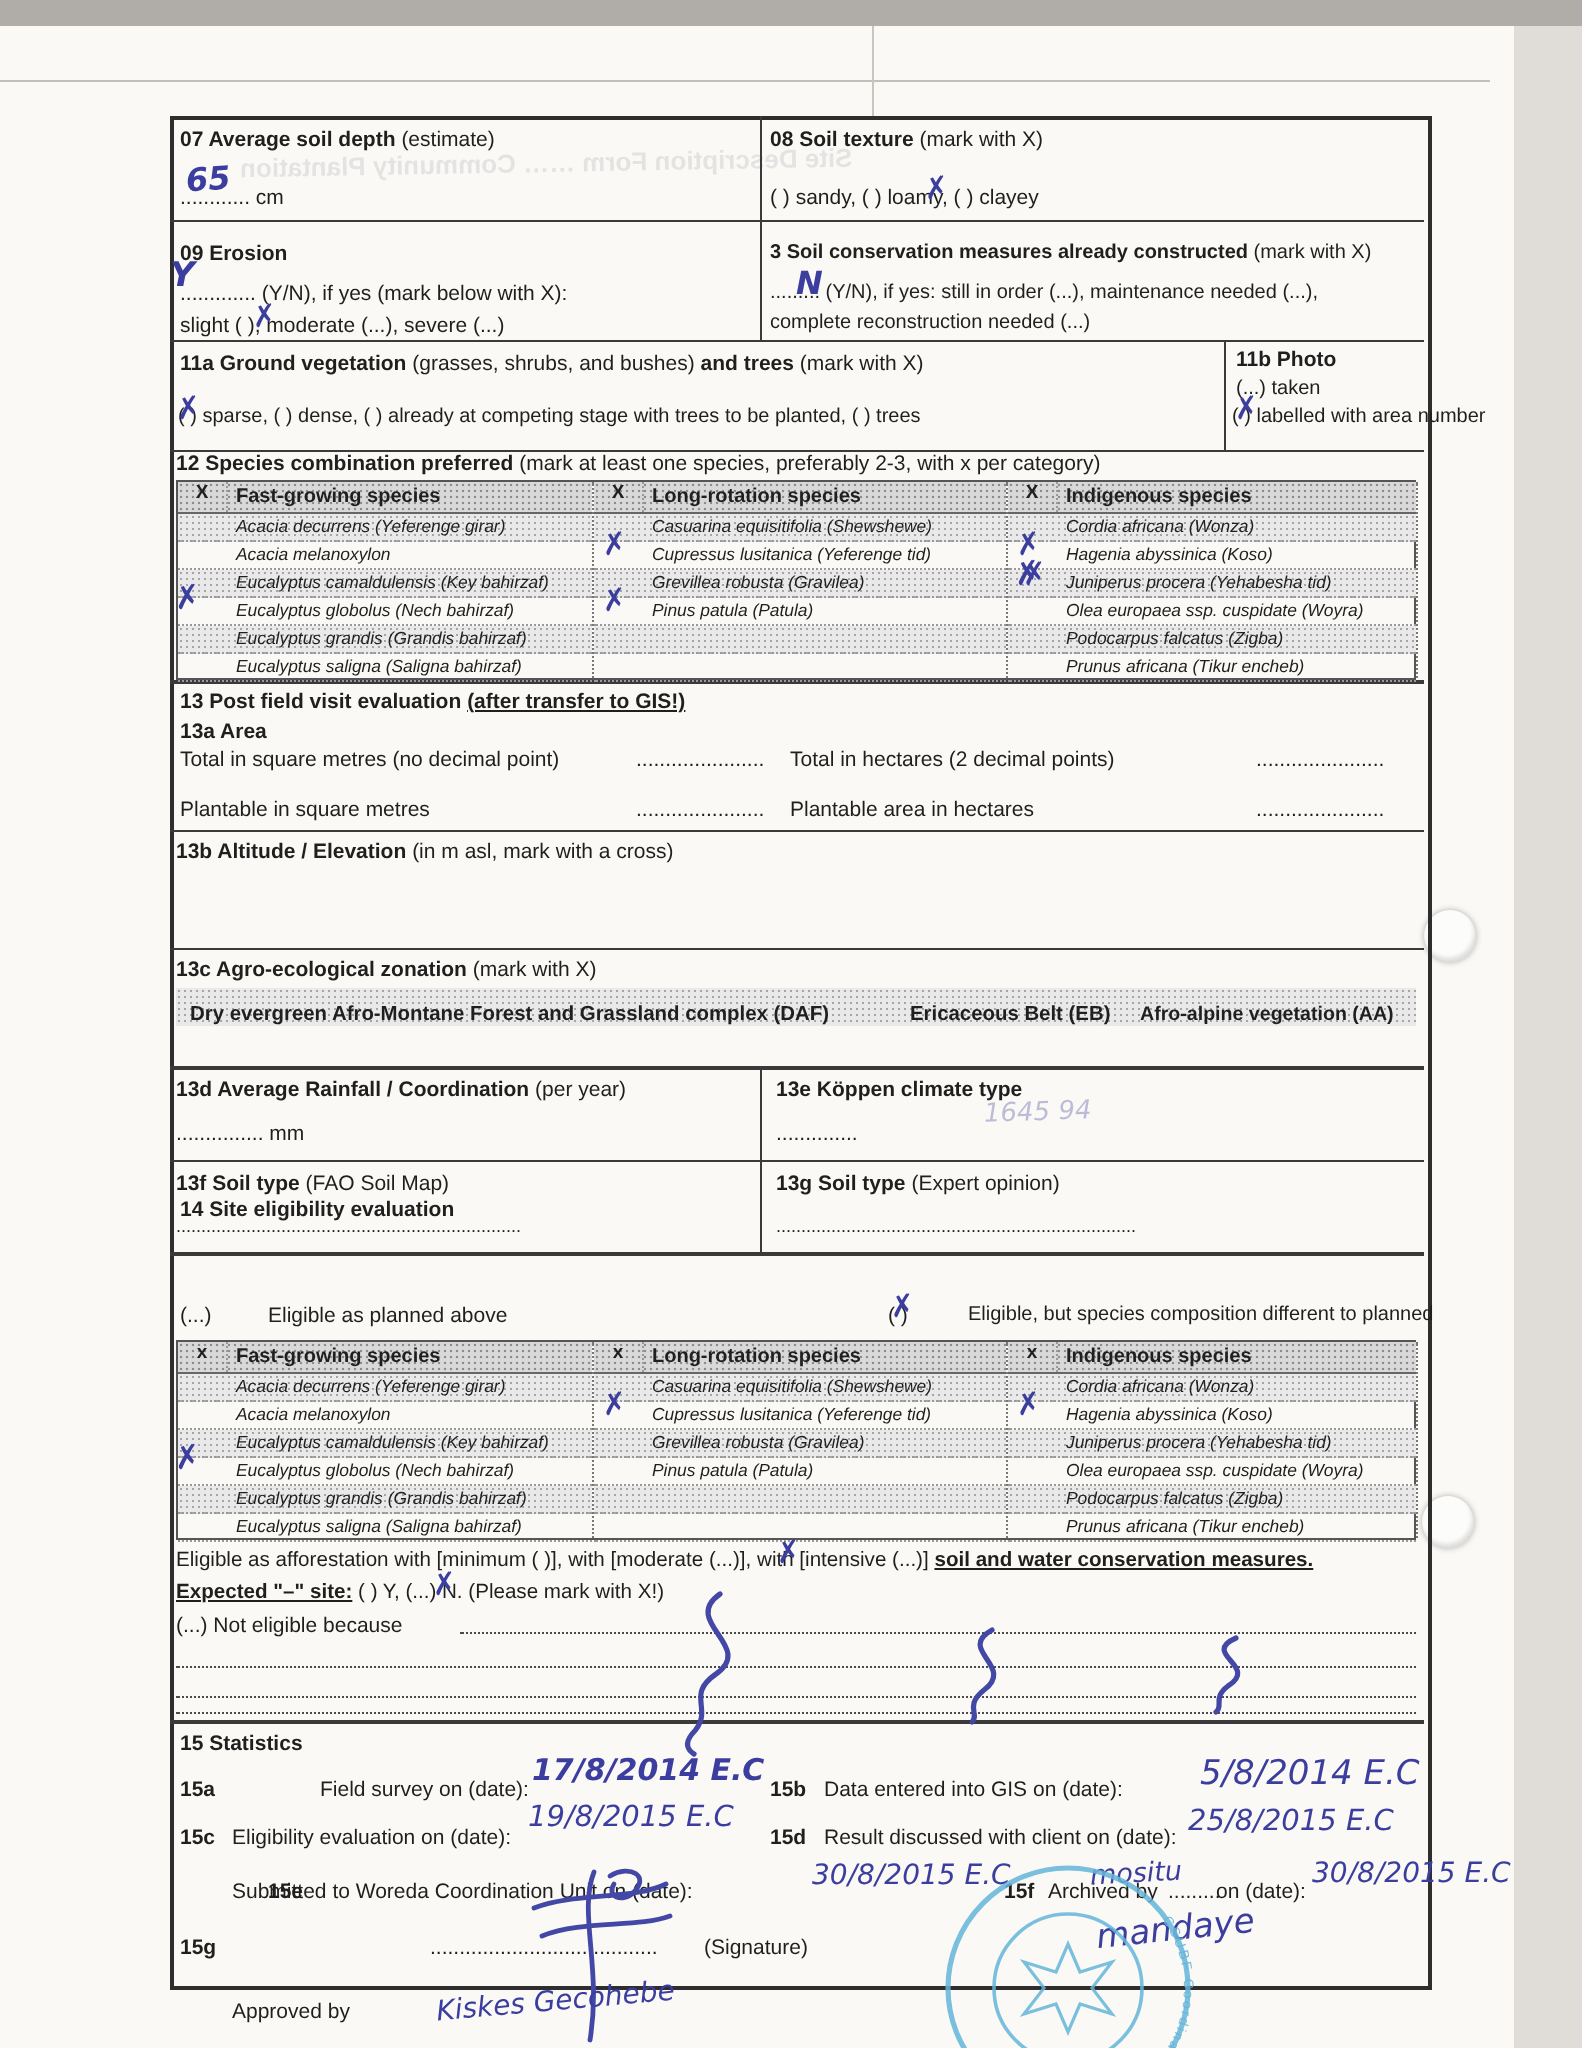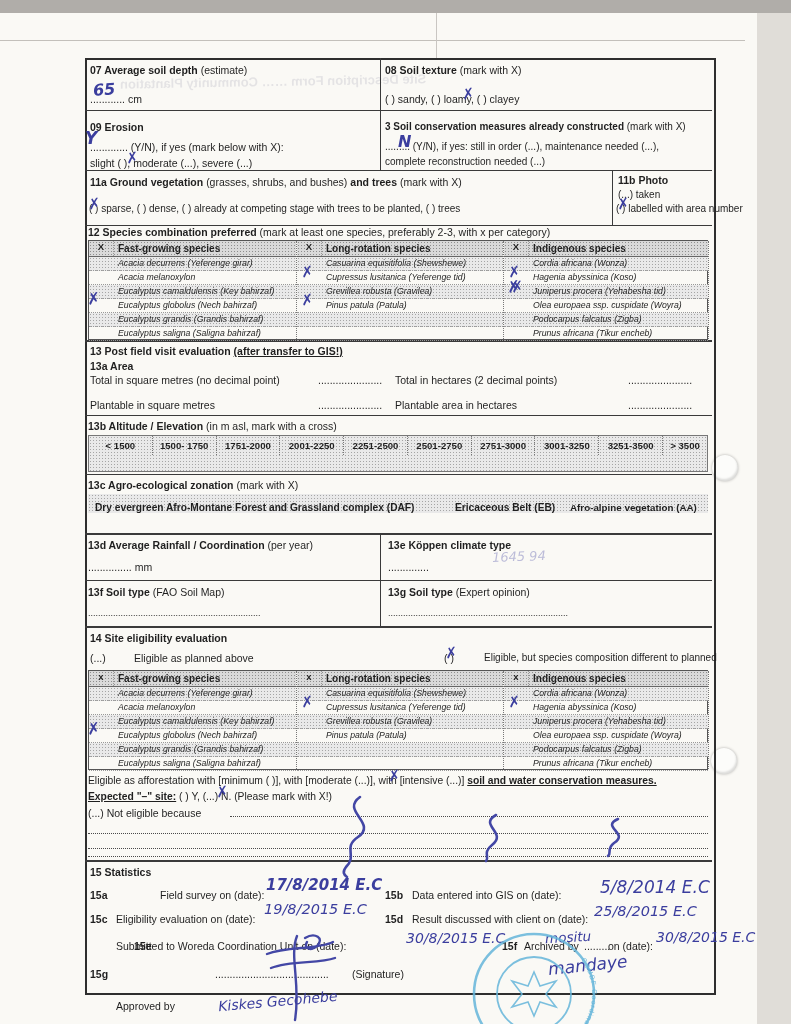--- a/index.html
+++ b/index.html
@@ -204,53 +204,39 @@
   <div class="t" style="left:90px;top:374px;">Total in square metres (no decimal point)</div>
   <div class="t" style="left:318px;top:374px;">......................</div>
   <div class="t" style="left:395px;top:374px;">Total in hectares (2 decimal points)</div>
   <div class="t" style="left:628px;top:374px;">......................</div>
   <div class="t" style="left:90px;top:399px;">Plantable in square metres</div>
   <div class="t" style="left:318px;top:399px;">......................</div>
   <div class="t" style="left:395px;top:399px;">Plantable area in hectares</div>
   <div class="t" style="left:628px;top:399px;">......................</div>
 
   <div class="t" style="left:88px;top:420px;"><span class="b">13b Altitude / Elevation</span> <span>(in m asl, mark with a cross)</span></div>
-  <div class="shade" style="position:absolute;left:88px;top:435px;width:620px;height:37px;border:1px solid #777;box-sizing:border-box;">
-    <div style="display:flex;height:19px;">
-      <div class="alt-cell">&lt; 1500</div>
-      <div class="alt-cell">1500- 1750</div>
-      <div class="alt-cell">1751-2000</div>
-      <div class="alt-cell">2001-2250</div>
-      <div class="alt-cell">2251-2500</div>
-      <div class="alt-cell">2501-2750</div>
-      <div class="alt-cell">2751-3000</div>
-      <div class="alt-cell">3001-3250</div>
-      <div class="alt-cell">3251-3500</div>
-      <div class="alt-cell" style="flex:.7;">&gt; 3500</div>
-    </div>
-  </div>
 
   <div class="t" style="left:88px;top:479px;"><span class="b">13c Agro-ecological zonation</span> <span>(mark with X)</span></div>
   <div class="shade" style="position:absolute;left:88px;top:494px;width:620px;height:19px;">
     <div class="t b" style="left:7px;top:8px;font-size:10.2px;">Dry evergreen Afro-Montane Forest and Grassland complex (DAF)</div>
     <div class="t b" style="left:367px;top:8px;font-size:10.2px;">Ericaceous Belt (EB)</div>
     <div class="t b" style="left:482px;top:8px;font-size:9.8px;">Afro-alpine vegetation (AA)</div>
   </div>
 
   <div class="t" style="left:88px;top:539px;"><span class="b">13d Average Rainfall / Coordination</span> <span>(per year)</span></div>
   <div class="t" style="left:88px;top:561px;">............... mm</div>
   <div class="t b" style="left:388px;top:539px;">13e Köppen climate type</div>
   <div class="t" style="left:388px;top:561px;">..............</div>
 
   <div class="t" style="left:88px;top:586px;"><span class="b">13f Soil type</span> <span>(FAO Soil Map)</span></div>
   <div class="t" style="left:88px;top:608px;font-size:9px;">.....................................................................</div>
   <div class="t" style="left:388px;top:586px;"><span class="b">13g Soil type</span> <span>(Expert opinion)</span></div>
   <div class="t" style="left:388px;top:608px;font-size:9px;">........................................................................</div>
 
-  <div class="t b" style="left:90px;top:632px;">14 Site eligibility evaluation</div>
+  <div class="t b" style="left:90px;top:599px;">14 Site eligibility evaluation</div>
   <div class="t" style="left:90px;top:652px;">(...)</div>
   <div class="t" style="left:134px;top:652px;">Eligible as planned above</div>
   <div class="t" style="left:444px;top:652px;">(  )</div>
   <div class="xm" style="left:445px;top:646px;">✗</div>
   <div class="t" style="left:484px;top:652px;font-size:10px;">Eligible, but species composition different to planned</div>
 
   <div class="sp-table" style="left:88px;top:670px;">
     <div class="sp-group" style="left:0;width:208px;">
       <div class="sp-hrow shadeD">
           <span class="sp-mark">x</span>

